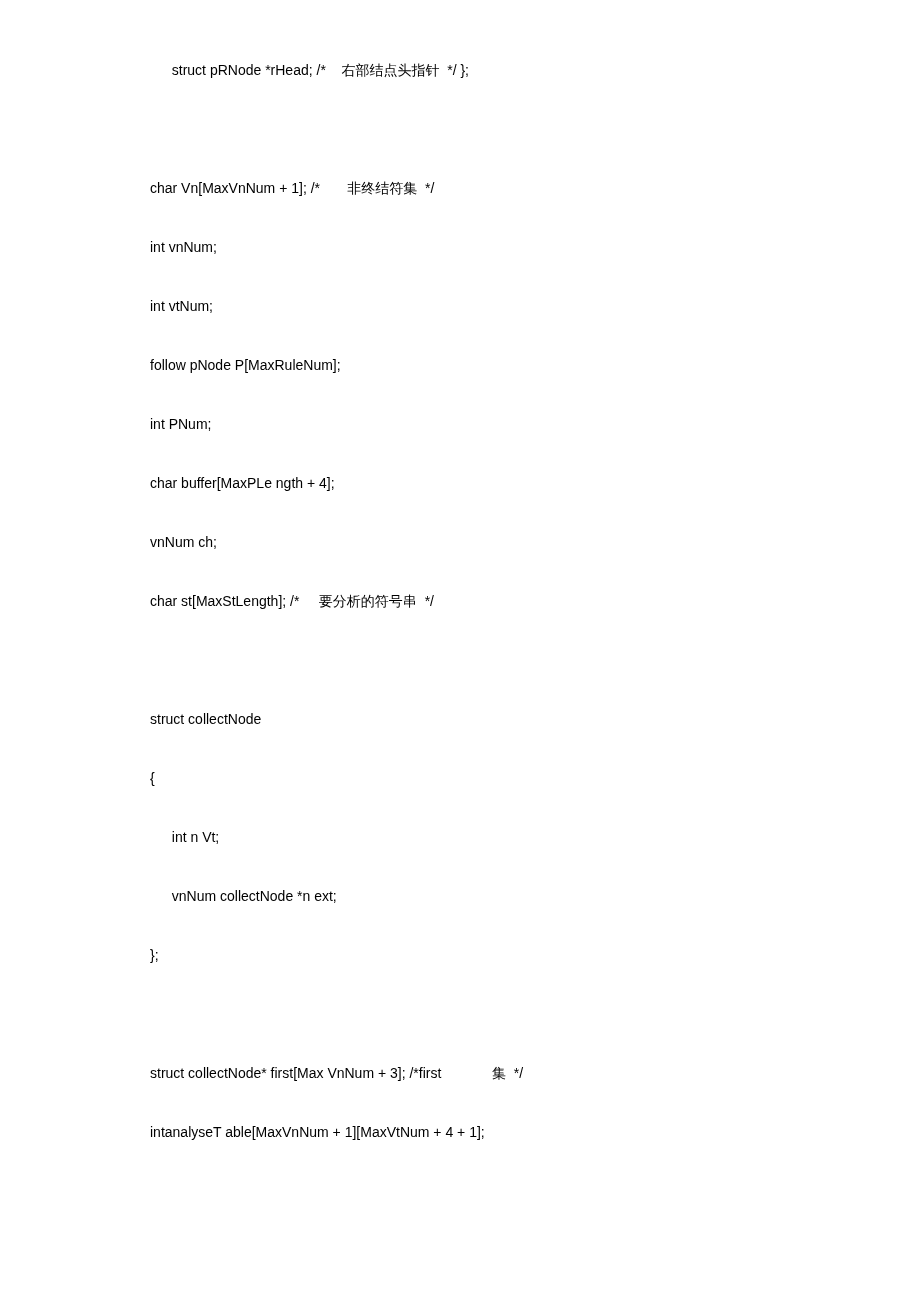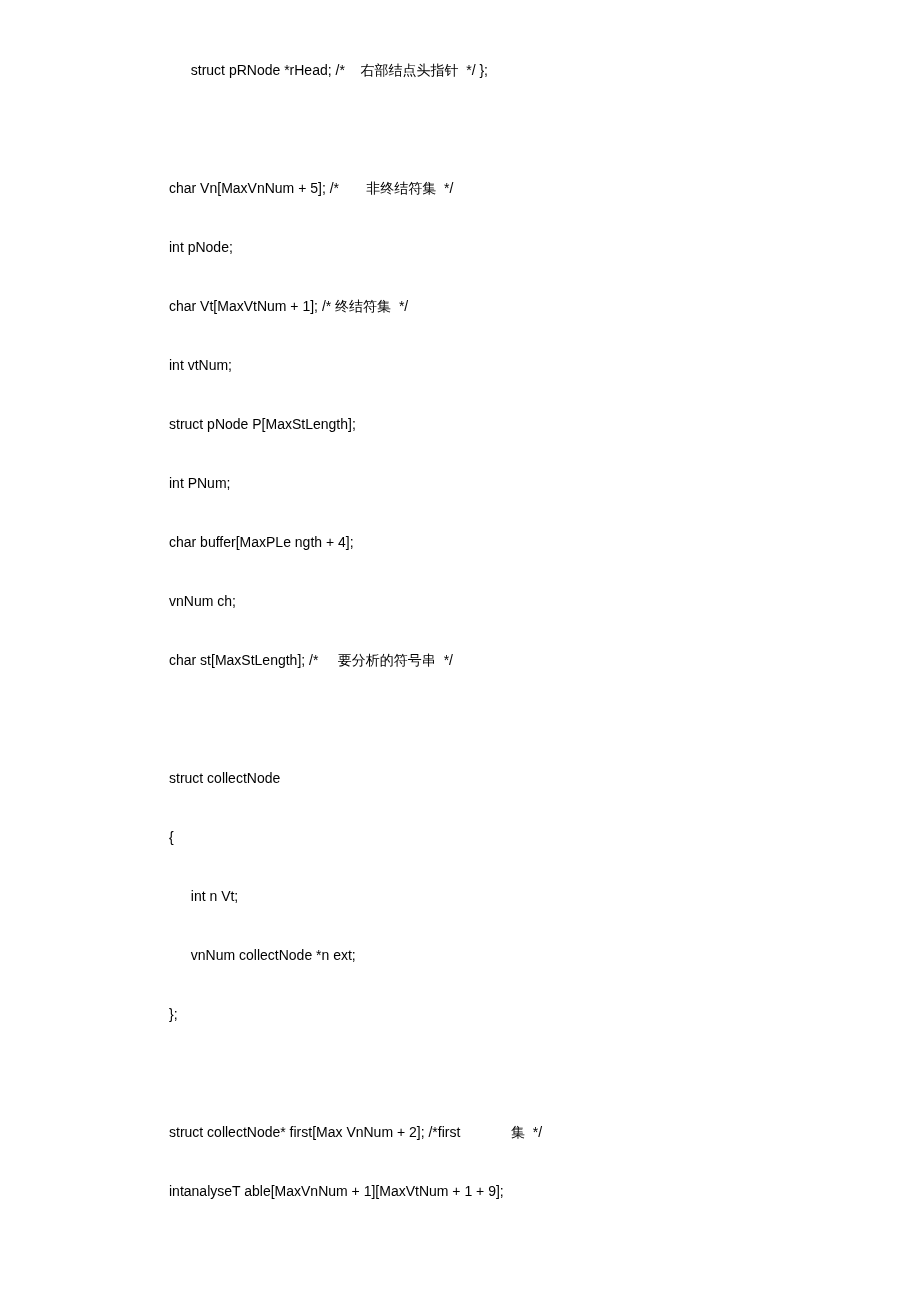--- a/index.html
+++ b/index.html
@@ -12,43 +12,41 @@
       font-family: Arial, "Microsoft YaHei", sans-serif;
       font-size: 14px;
       color: #000000;
       padding: 60px 150px;
       line-height: 1.5;
       width: 920px;
     }
     .code-line {
       margin-bottom: 38px;
       white-space: pre;
-      margin-left: 19px;
     }
     .indent {
       padding-left: 14px;
     }
   </style>
 </head>
 <body>
 
 <div id="content">
     <div class="code-line indent">  struct pRNode *rHead; /*    右部结点头指针  */ };</div>
     <div class="code-line">&nbsp;</div>
-    <div class="code-line">char Vn[MaxVnNum + 5]; /*       非终结符集  */</div>
-    <div class="code-line">int pNode;</div>
-    <div class="code-line">char Vt[MaxVtNum + 1]; /* 终结符集  */</div>
+    <div class="code-line">char Vn[MaxVnNum + 1]; /*       非终结符集  */</div>
+    <div class="code-line">int vnNum;</div>
     <div class="code-line">int vtNum;</div>
-    <div class="code-line">struct pNode P[MaxStLength];</div>
+    <div class="code-line">follow pNode P[MaxRuleNum];</div>
     <div class="code-line">int PNum;</div>
     <div class="code-line">char buffer[MaxPLe ngth + 4];</div>
     <div class="code-line">vnNum ch;</div>
     <div class="code-line">char st[MaxStLength]; /*     要分析的符号串  */</div>
     <div class="code-line">&nbsp;</div>
     <div class="code-line">struct collectNode</div>
     <div class="code-line">{</div>
     <div class="code-line indent">  int n Vt;</div>
     <div class="code-line indent">  vnNum collectNode *n ext;</div>
     <div class="code-line">};</div>
     <div class="code-line">&nbsp;</div>
-    <div class="code-line">struct collectNode* first[Max VnNum + 2]; /*first             集  */</div>
-    <div class="code-line">intanalyseT able[MaxVnNum + 1][MaxVtNum + 1 + 9];</div>
+    <div class="code-line">struct collectNode* first[Max VnNum + 3]; /*first             集  */</div>
+    <div class="code-line">intanalyseT able[MaxVnNum + 1][MaxVtNum + 4 + 1];</div>
   </div>
 
 </body></html>

